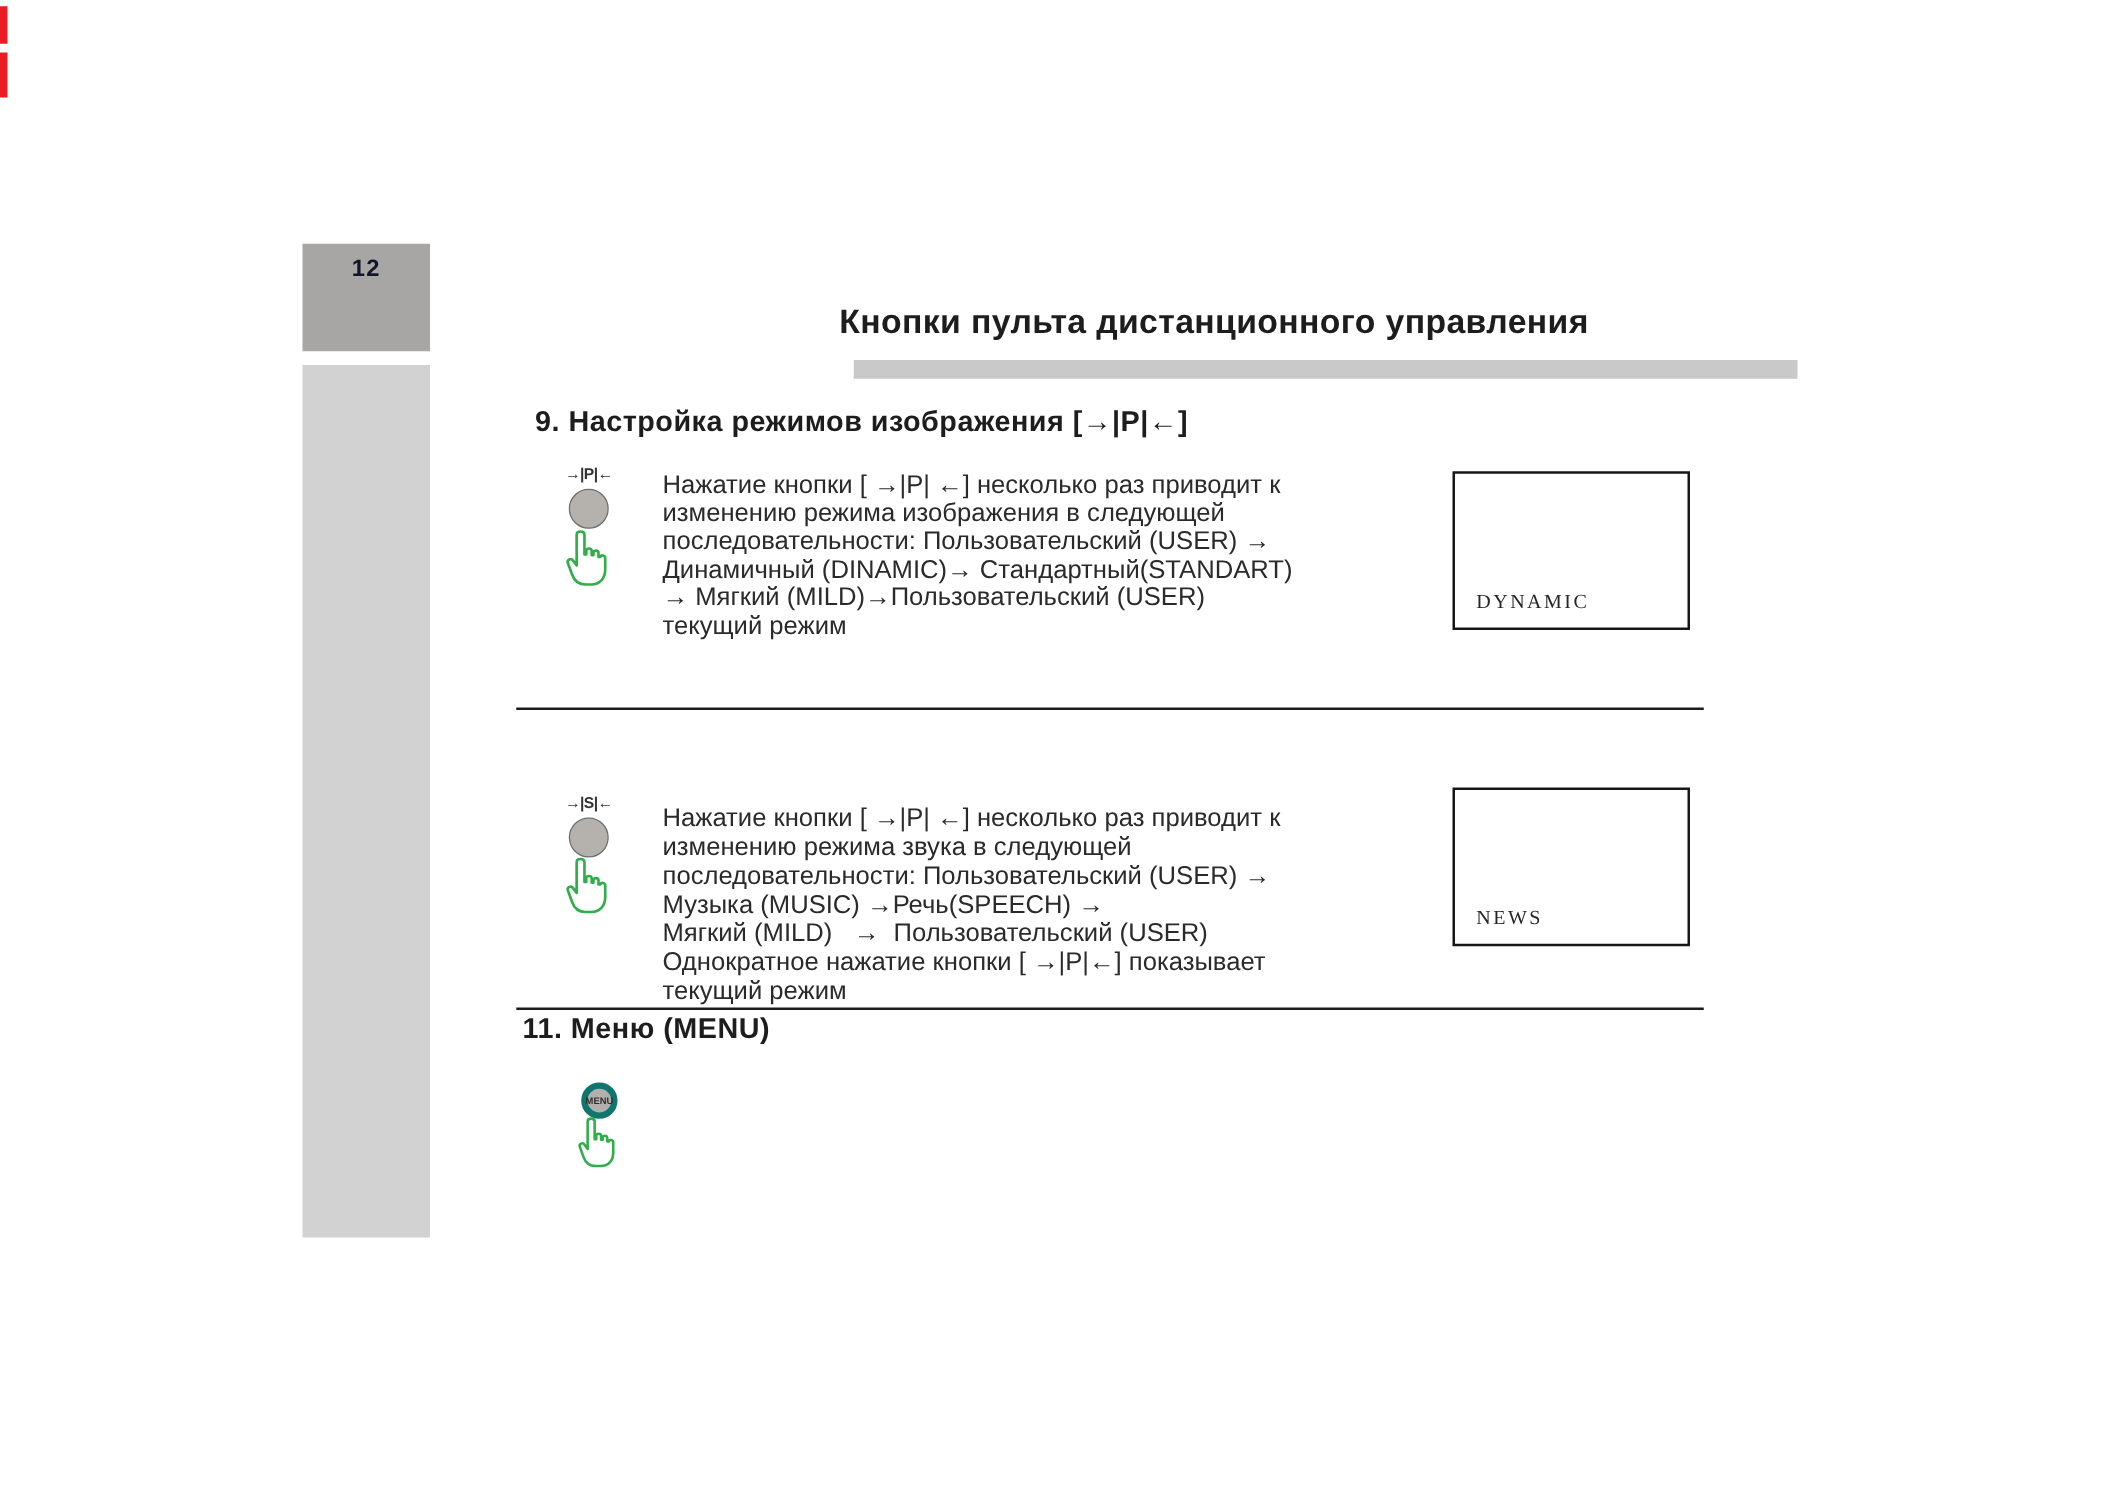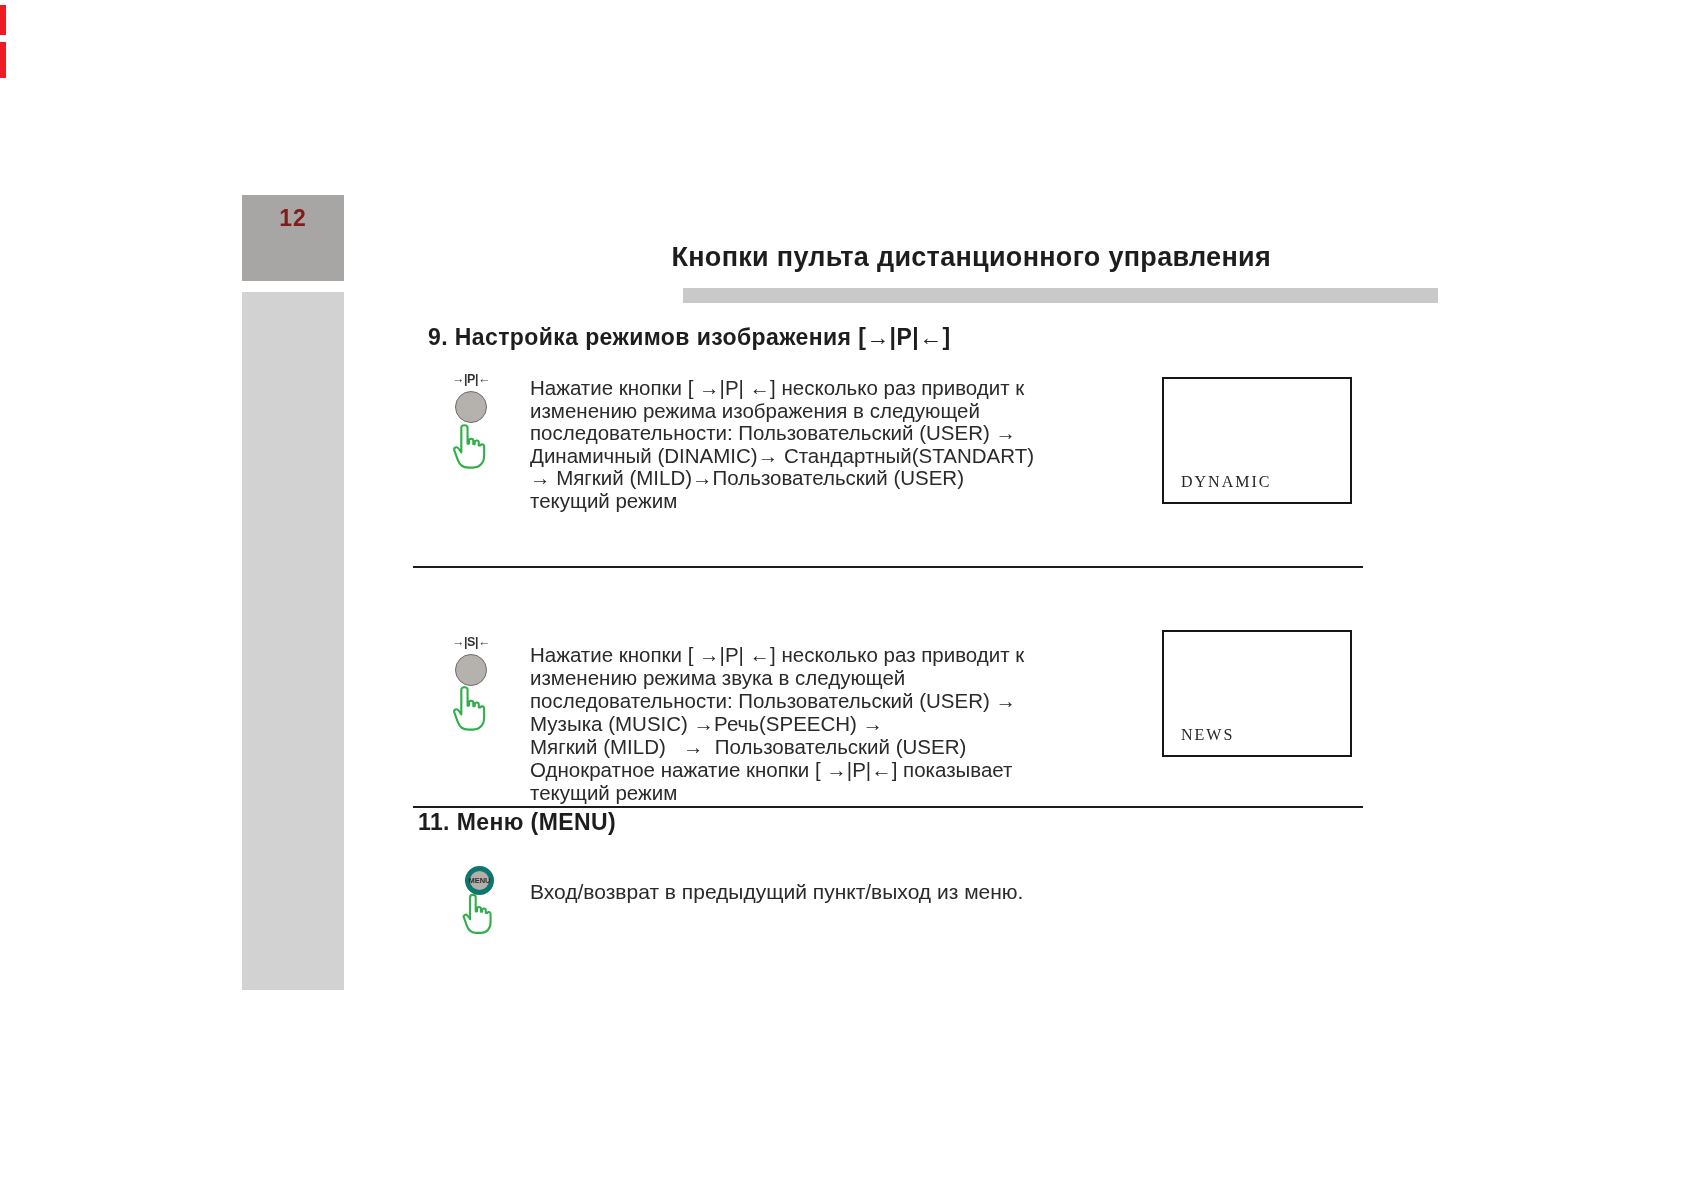--- a/index.html
+++ b/index.html
@@ -10,21 +10,21 @@
   }
   .scan-mark { position:absolute; left:0; width:6px; background:#ec1c24; }
   #scan1 { top:5px;  height:30px; }
   #scan2 { top:42px; height:36px; }
 
   .pagenum-box {
     position:absolute; left:242px; top:195px; width:102px; height:86px;
     background:#a7a6a4; display:flex; justify-content:center; align-items:flex-start;
   }
   .pagenum-box span {
-    margin-top:10px; font-size:23px; font-weight:bold; letter-spacing:1px; color:#7f1d1d;
+    margin-top:10px; font-size:19px; font-weight:bold; letter-spacing:1px; color:#0f172a;
   }
   .side-bar {
     position:absolute; left:242px; top:292px; width:102px; height:698px; background:#d2d2d2;
   }
 
   .hdr-title {
     position:absolute; left:608px; top:242px; width:663px; text-align:right;
     font-size:27px; font-weight:bold; letter-spacing:0.3px; color:#1d1d1d; white-space:pre;
   }
   .hdr-bar {
@@ -153,15 +153,14 @@
 
   <div class="sec-heading" id="h11">11. Меню (MENU)</div>
 
   <div class="menu-circle">
     <span>MENU</span>
   </div>
   <svg class="hand" id="hand11" width="40" height="43" viewBox="0 0 46 50">
     <path d="M15 6 C15 2.5 21.5 2.5 21.5 6 L21.5 22.5 L23 22.5 L23 19.5 C23 16.8 27.5 16.8 27.5 19.5 L27.5 23 L29 23 L29 21 C29 18.6 33.2 18.6 33.2 21.2 L33.2 24.5 L34.8 24.5 C35.4 22.6 38.8 23 38.8 25.4 L38.8 35 C38.8 42.6 34.2 47.5 27.2 47.5 L22.4 47.5 C16.6 47.5 12.9 44 11.3 39.4 L7.7 29.6 C6.7 26.7 10.3 25.1 12.1 27.6 L15 31.6 Z" fill="#ffffff" stroke="#2fae4a" stroke-width="2.4" stroke-linejoin="round"></path>
   </svg>
 
-  <div class="single-line">Вход/возврат в предыдущий пункт/выход из меню.</div>
 
 </div>
 
 </body></html>

